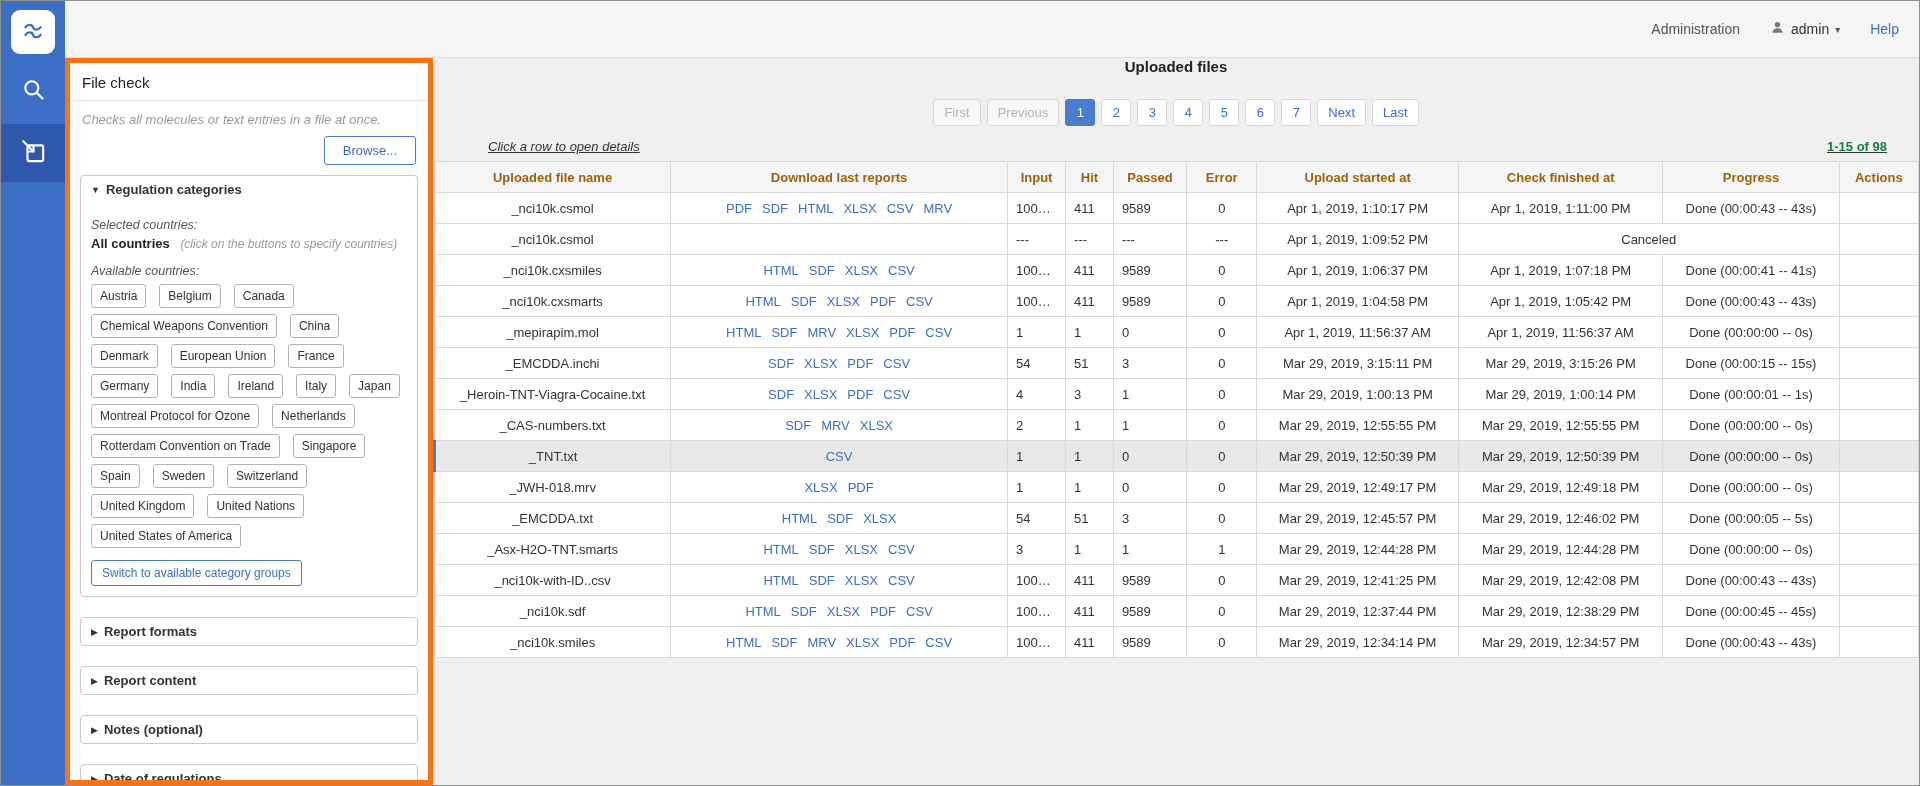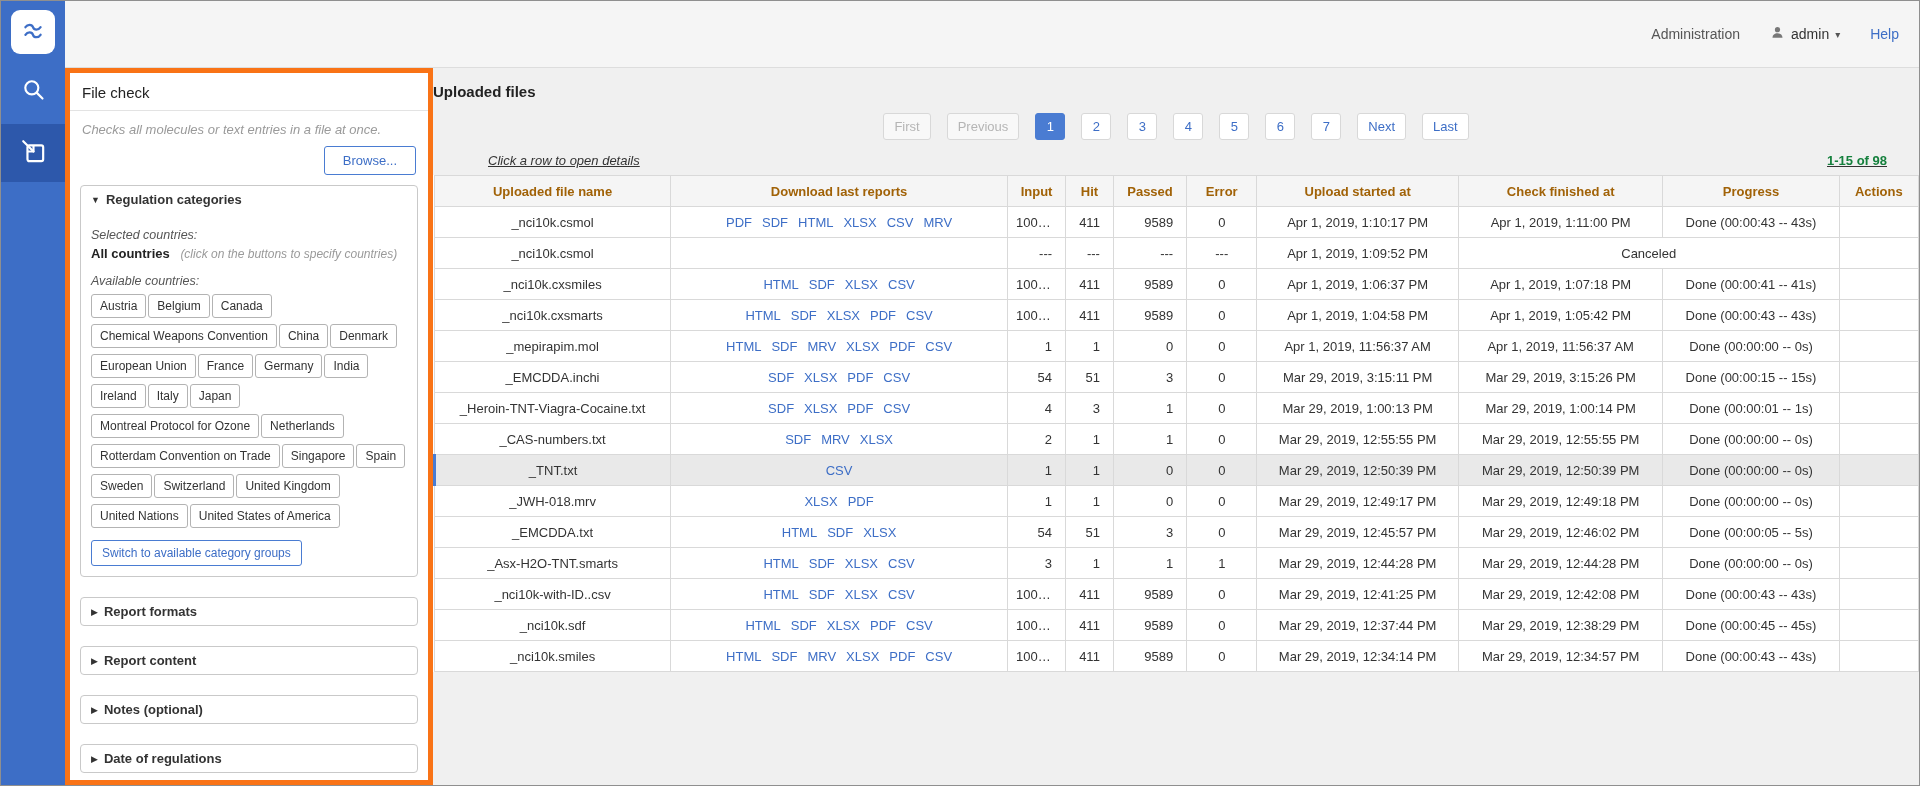--- a/index.html
+++ b/index.html
@@ -16,21 +16,21 @@
   .app { width: 1920px; height: 786px; display: flex; border: 1px solid #8f8f8f; background: #fff; }
 
   
   .sidebar { width: 64px; flex-shrink: 0; background: var(--accent); display: flex; flex-direction: column; align-items: center; }
   .logo-box { width: 44px; height: 44px; background: #fff; border-radius: 9px; margin-top: 9px; display: flex; align-items: center; justify-content: center; cursor: pointer; }
   .side-item { width: 64px; height: 58px; display: flex; align-items: center; justify-content: center; cursor: pointer; margin-top: 8px; }
   .side-item.active { background: var(--accent-dark); margin-top: 4px; }
 
   
   .content { flex: 1; display: flex; flex-direction: column; min-width: 0; }
-  .topbar { height: 67px; flex-shrink: 0; background: #f5f5f5; border-bottom: 1px solid #ddd; display: flex; align-items: center; justify-content: flex-end; gap: 30px; padding-right: 20px; font-size: 14px; }
+  .topbar { height: 57px; flex-shrink: 0; background: #f5f5f5; border-bottom: 1px solid #ddd; display: flex; align-items: center; justify-content: flex-end; gap: 30px; padding-right: 20px; font-size: 14px; }
   .topbar-link { color: #555; cursor: pointer; }
   .user-menu { display: flex; align-items: center; gap: 6px; color: #333; cursor: pointer; }
   .caret-down { font-size: 10px; color: #555; }
   .help-link { color: var(--accent); cursor: pointer; }
 
   .body-area { flex: 1; display: flex; min-height: 0; }
 
   
   .panel { width: 368px; flex-shrink: 0; background: #fff; border: 5px solid #f97316; display: flex; flex-direction: column; overflow: hidden; }
   .panel-title { padding: 11px 12px 9px; font-size: 15px; color: #222; border-bottom: 1px solid #e3e3e3; }
@@ -39,42 +39,42 @@
   .btn-outline-blue { background: #fff; border: 1px solid #4a7cd2; color: var(--accent); padding: 6px 18px; border-radius: 3px; font-size: 13px; cursor: pointer; font-family: inherit; }
   .section-box { border: 1px solid #c9c9c9; border-radius: 4px; margin: 0 10px; flex-shrink: 0; }
   .section-box + .section-box { margin-top: 20px; }
   .section-header { padding: 6px 10px; font-size: 13px; font-weight: bold; color: #333; cursor: pointer; display: flex; align-items: center; }
   .tri { font-size: 9px; margin-right: 6px; color: #333; }
   .reg-content { padding: 2px 10px 10px; }
   .label-italic { font-style: italic; color: #555; font-size: 12.5px; margin: 13px 0 4px; }
   .all-countries-line { margin: 4px 0 4px; }
   .all-countries { font-weight: bold; font-size: 13px; color: #222; margin-right: 7px; }
   .hint-italic { font-style: italic; color: #9a9a9a; font-size: 12px; }
-  .country-list { display: flex; flex-wrap: wrap; gap: 6px 2px; margin: 6px 0 10px; }
+  .country-list { display: flex; flex-wrap: wrap; gap: 6px 13px; margin: 6px 0 10px; }
   .country-btn { background: #fff; border: 1px solid #b3b3b3; border-radius: 3px; padding: 4px 8px; font-size: 12px; color: #333; cursor: pointer; font-family: inherit; white-space: nowrap; }
   .switch-btn { display: inline-block; margin-top: 2px; padding: 5px 10px; font-size: 12px; }
   .check-row { margin-top: auto; padding: 12px 12px 14px; text-align: right; }
   .check-btn { background: #ababab; color: #fff; border: 1px solid #9e9e9e; padding: 10px 22px; border-radius: 3px; font-size: 13px; cursor: default; font-family: inherit; }
 
   
   .main { flex: 1; background: #f0f0f0; overflow: hidden; display: flex; flex-direction: column; min-width: 0; }
-  .main-title { text-align: left; font-weight: bold; font-size: 15px; color: #222; margin-top: 15px; }
-  .pagination { display: flex; justify-content: center; gap: 16px; margin-top: 13px; }
+  .main-title { text-align: center; font-weight: bold; font-size: 15px; color: #222; }
+  .pagination { display: flex; justify-content: center; gap: 6px; margin-top: 24px; }
   .page-btn { border: 1px solid #d8d8d8; background: #fff; color: var(--accent); font-size: 13px; padding: 5px 10px; border-radius: 3px; min-width: 30px; text-align: center; cursor: pointer; font-family: inherit; }
   .page-btn.disabled { color: #b5b5b5; background: #f8f8f8; cursor: default; }
   .page-btn.active { background: #4a7cd2; border-color: #4a7cd2; color: #fff; }
   .table-meta { display: flex; justify-content: space-between; align-items: flex-end; margin: 13px 0 7px; padding: 0 32px 0 55px; text-decoration: underline; }
   .row-hint { font-style: italic; color: #333; }
   .range-label { font-weight: bold; color: #15803d; }
 
   table { border-collapse: collapse; table-layout: fixed; width: 100%; background: #fff; }
   th, td { border: 1px solid #d9d9d9; height: 31px; padding: 0 8px; font-size: 13px; overflow: hidden; white-space: nowrap; text-overflow: ellipsis; }
   th { background: #f5f5f5; font-weight: bold; text-align: center; color: #a16207; }
   td { text-align: center; color: #333; background: #fff; }
-  td.num { text-align: right; padding-right: 13px; }
+  td.num { text-align: left; padding-right: 13px; }
   tbody tr { cursor: pointer; }
   tr.selected td { background: #e9e9e9; }
   tr.selected td:first-child { border-left: 3px solid #4a7cd2; }
   a.report-link { color: var(--accent); text-decoration: none; margin: 0 5px; }
 </style>
 </head>
 <body>
 
 <div class="app">
 

